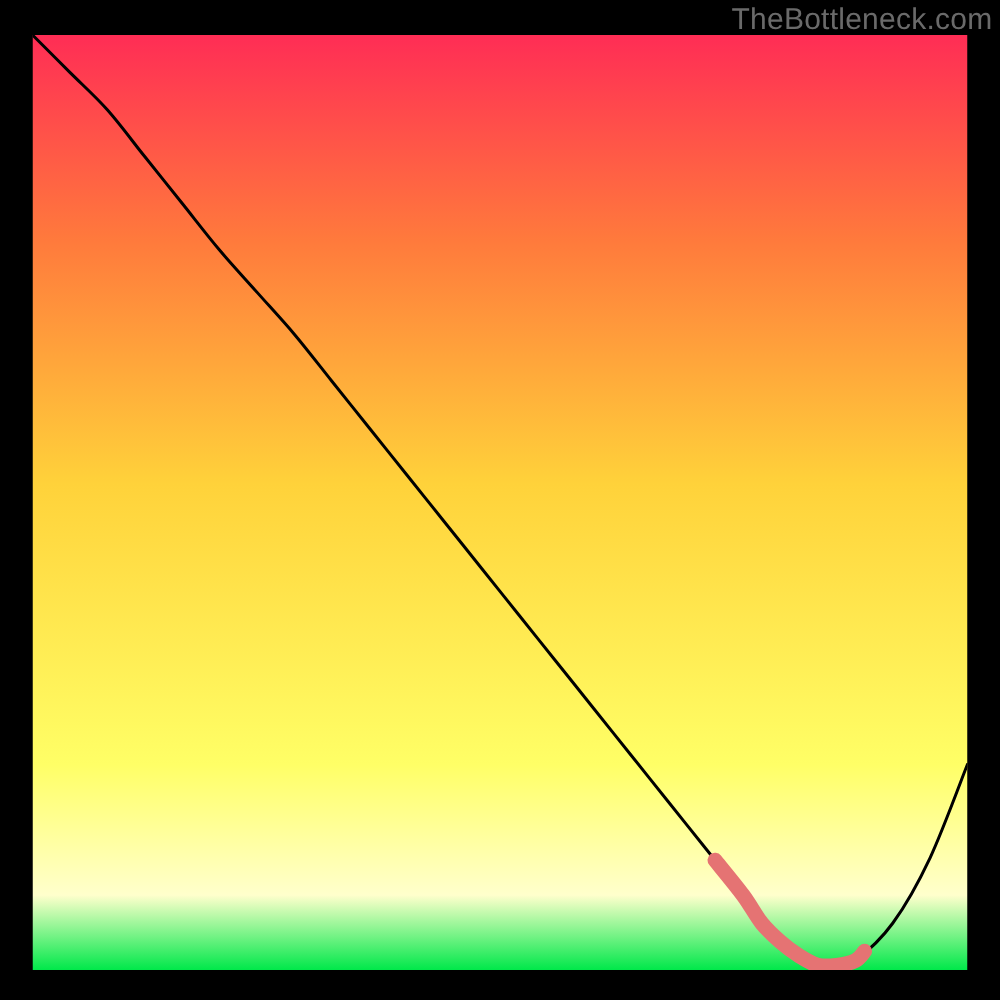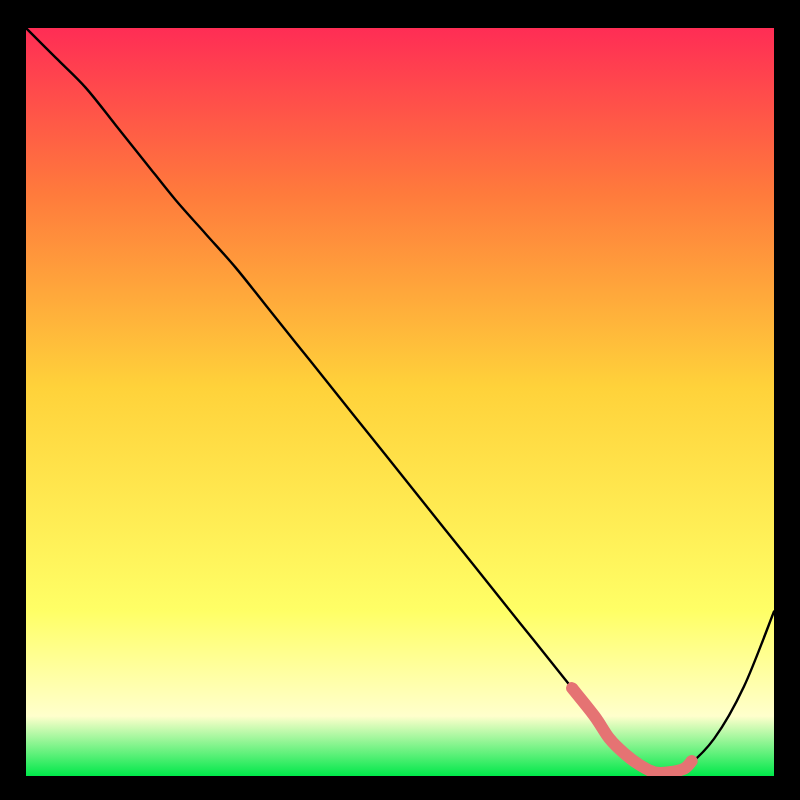--- a/index.html
+++ b/index.html
@@ -38,20 +38,21 @@
     width: 100%;
     height: 100%;
     display: block;
   }
 </style>
 </head>
 <body>
 
 <div class="frame">
 
+  <div class="watermark">TheBottleneck.com</div>
 
   <div class="plot">
     <svg viewBox="0 0 748 748" preserveAspectRatio="none">
       <defs>
         <linearGradient id="bg-grad" x1="0" y1="0" x2="0" y2="1">
           <stop offset="0" stop-color="#ff2d55"></stop>
           <stop offset="0.22" stop-color="#ff7a3c"></stop>
           <stop offset="0.48" stop-color="#ffd23a"></stop>
           <stop offset="0.78" stop-color="#ffff66"></stop>
           <stop offset="0.92" stop-color="#ffffcc"></stop>

